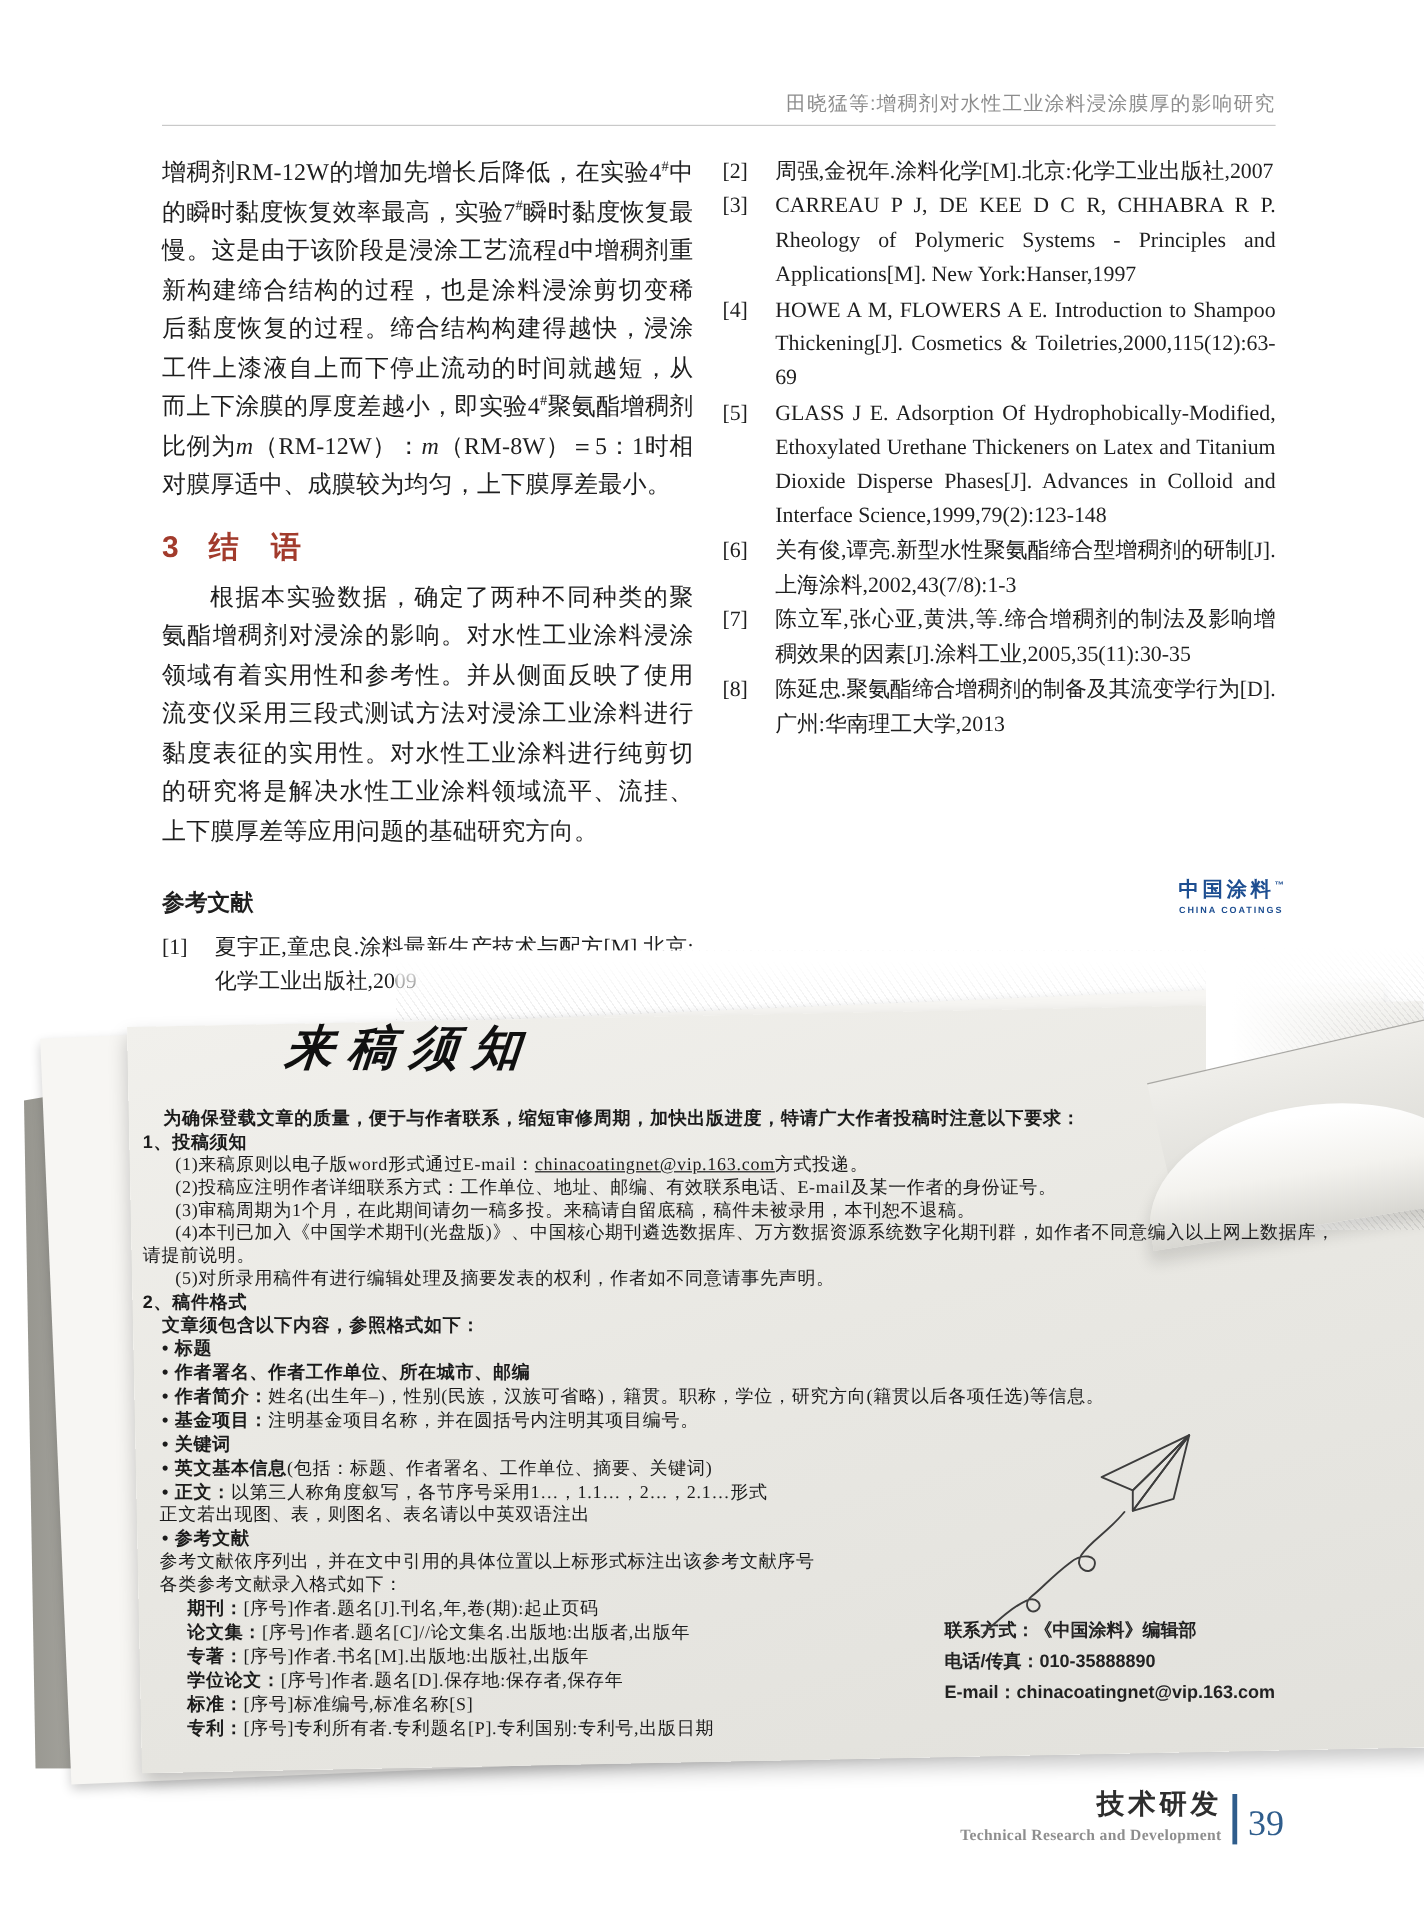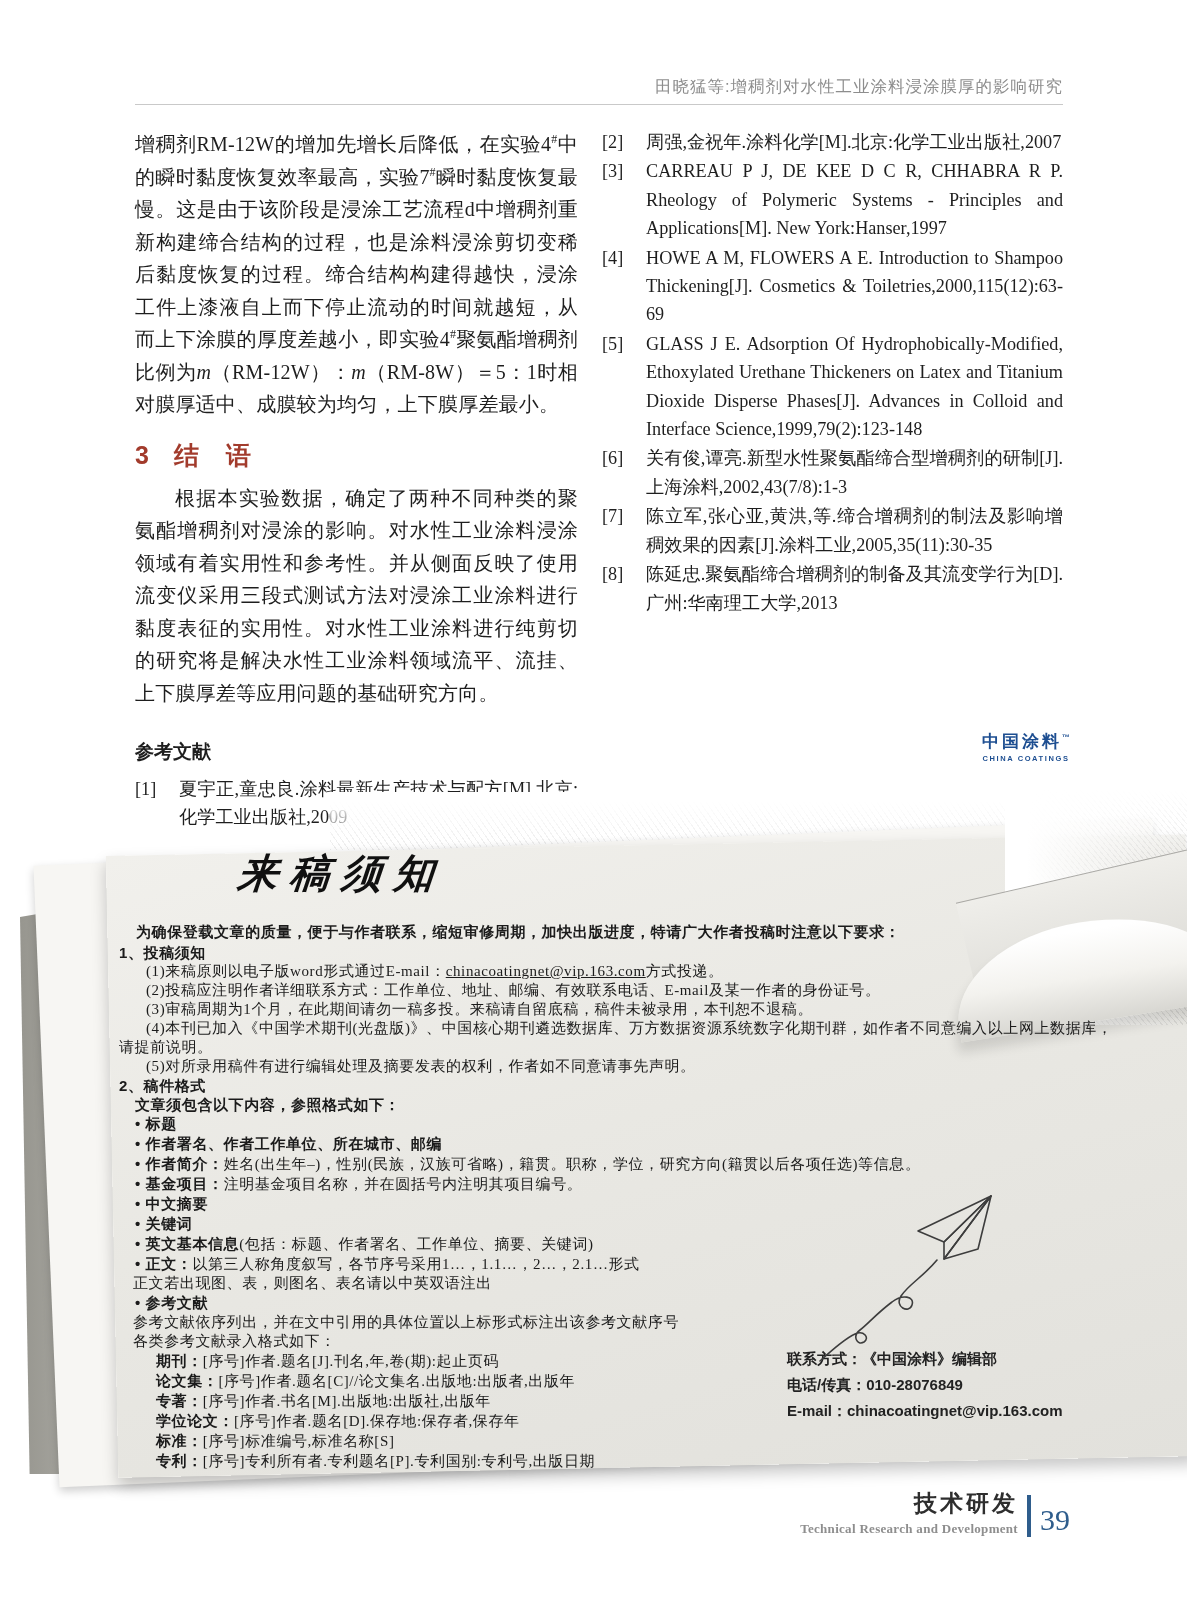--- a/index.html
+++ b/index.html
@@ -170,39 +170,38 @@
     <p class="n-line item">(2)投稿应注明作者详细联系方式：工作单位、地址、邮编、有效联系电话、E-mail及某一作者的身份证号。</p>
     <p class="n-line item">(3)审稿周期为1个月，在此期间请勿一稿多投。来稿请自留底稿，稿件未被录用，本刊恕不退稿。</p>
     <p class="n-line item-hang">(4)本刊已加入《中国学术期刊(光盘版)》、中国核心期刊遴选数据库、万方数据资源系统数字化期刊群，如作者不同意编入以上网上数据库，请提前说明。</p>
     <p class="n-line item">(5)对所录用稿件有进行编辑处理及摘要发表的权利，作者如不同意请事先声明。</p>
     <p class="n-line sec">2、稿件格式</p>
     <p class="n-line bullet b">文章须包含以下内容，参照格式如下：</p>
     <p class="n-line bullet"><span class="b">• 标题</span></p>
     <p class="n-line bullet"><span class="b">• 作者署名、作者工作单位、所在城市、邮编</span></p>
     <p class="n-line bullet"><span class="b">• 作者简介：</span><span>姓名(出生年–)，性别(民族，汉族可省略)，籍贯。职称，学位，研究方向(籍贯以后各项任选)等信息。</span></p>
     <p class="n-line bullet"><span class="b">• 基金项目：</span><span>注明基金项目名称，并在圆括号内注明其项目编号。</span></p>
-    <p class="n-line bullet"><span class="b">• 中文摘要</span></p>
     <p class="n-line bullet"><span class="b">• 关键词</span></p>
     <p class="n-line bullet"><span class="b">• 英文基本信息</span><span>(包括：标题、作者署名、工作单位、摘要、关键词)</span></p>
     <p class="n-line bullet"><span class="b">• 正文：</span><span>以第三人称角度叙写，各节序号采用1…，1.1…，2…，2.1…形式</span></p>
     <p class="n-line note">正文若出现图、表，则图名、表名请以中英双语注出</p>
     <p class="n-line bullet"><span class="b">• 参考文献</span></p>
     <p class="n-line note">参考文献依序列出，并在文中引用的具体位置以上标形式标注出该参考文献序号</p>
     <p class="n-line note">各类参考文献录入格式如下：</p>
     <p class="n-line fmt"><span class="b">期刊：</span><span>[序号]作者.题名[J].刊名,年,卷(期):起止页码</span></p>
     <p class="n-line fmt"><span class="b">论文集：</span><span>[序号]作者.题名[C]//论文集名.出版地:出版者,出版年</span></p>
     <p class="n-line fmt"><span class="b">专著：</span><span>[序号]作者.书名[M].出版地:出版社,出版年</span></p>
     <p class="n-line fmt"><span class="b">学位论文：</span><span>[序号]作者.题名[D].保存地:保存者,保存年</span></p>
     <p class="n-line fmt"><span class="b">标准：</span><span>[序号]标准编号,标准名称[S]</span></p>
     <p class="n-line fmt"><span class="b">专利：</span><span>[序号]专利所有者.专利题名[P].专利国别:专利号,出版日期</span></p>
   </div>
 
   <div class="contact">
     <div class="row"><span>联系方式：</span><span>《中国涂料》编辑部</span></div>
-    <div class="row"><span>电话/传真：</span><span>010-28076849</span></div>
+    <div class="row"><span>电话/传真：</span><span>010-35888890</span></div>
     <div class="row"><span>E-mail：</span><span>chinacoatingnet@vip.163.com</span></div>
   </div>
 
   <svg class="plane-svg" width="250" height="212" viewBox="0 0 250 212">
     <g fill="none" stroke="#3d3d3d" stroke-width="1.6" stroke-linejoin="round" stroke-linecap="round">
       <path d="M181,38 L108,73 L134,84 Z"></path>
       <path d="M181,38 L134,84 L134,101 Z"></path>
       <path d="M181,38 L134,101 L168,91 Z"></path>
       <path d="M127,102
         C113,119 99,126 91,138

